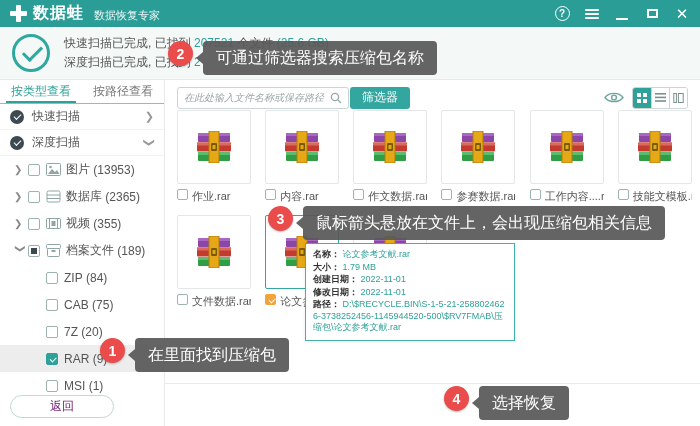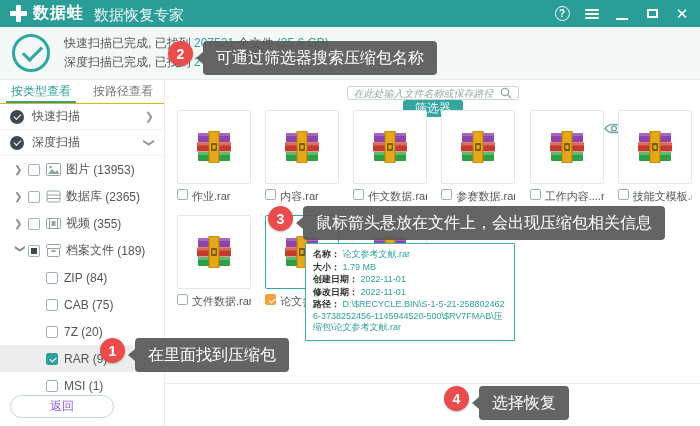--- a/index.html
+++ b/index.html
@@ -6,21 +6,21 @@
   html,body { width:700px; height:426px; }
   body { font-family:"Liberation Sans","DejaVu Sans",sans-serif; background:#fff; }
   .app { position:relative; width:700px; height:426px; overflow:hidden; background:#fff; }
 
   
   .titlebar { height:27px; background:#2A9D97; display:flex; align-items:center; padding:0 10px; color:#fff; }
   .logo-cross { position:relative; width:17px; height:17px; margin-right:6px; }
   .logo-cross::before { content:""; position:absolute; left:6px; top:0; width:5px; height:17px; background:#fff; border-radius:1px; }
   .logo-cross::after  { content:""; position:absolute; left:0; top:6px; width:17px; height:5px; background:#fff; border-radius:1px; }
   .app-name { font-size:16px; font-weight:bold; letter-spacing:1px; }
-  .app-sub { font-size:15px; margin-left:10px; opacity:.9; margin-top:3px; }
+  .app-sub { font-size:11px; margin-left:10px; opacity:.9; margin-top:3px; }
   .win-controls { margin-left:auto; display:flex; align-items:center; gap:14px; }
   .wc { width:16px; height:16px; display:flex; align-items:center; justify-content:center; cursor:pointer; }
   .help-circle { width:15px; height:15px; border:1.4px solid #fff; border-radius:50%; font-size:10px; font-weight:bold; display:flex; align-items:center; justify-content:center; }
   .menu-icon span { display:block; width:14px; height:2px; background:#fff; margin:2px 0; border-radius:1px; }
   .min-icon { width:12px; height:2px; background:#fff; align-self:center; margin-top:10px; }
   .max-icon { width:11px; height:9px; border:2px solid #fff; }
   .close-icon { font-size:15px; font-weight:bold; line-height:1; }
 
   
   .statusbar { height:53px; background:#F4F8F7; border-bottom:1px solid #E6ECEB; display:flex; align-items:center; padding:0 12px; }
@@ -50,24 +50,24 @@
   .tree-row .arrow { width:12px; color:#888; font-size:10px; }
   .cb { width:12px; height:12px; border:1px solid #9DB3B0; border-radius:2px; margin:0 6px 0 2px; background:#fff; position:relative; flex:0 0 auto; }
   .cb.ind::after { content:""; position:absolute; inset:2px; background:#3E4A52; }
   .cb.checked { background:#2FA198; border-color:#2FA198; }
   .cb.checked::after { content:""; position:absolute; left:2.5px; top:3px; width:5px; height:2.5px; border-left:1.5px solid #fff; border-bottom:1.5px solid #fff; transform:rotate(-45deg); }
   .cb.orange { background:#F2A33C; border-color:#F2A33C; }
   .cb.orange::after { content:""; position:absolute; left:2.5px; top:3px; width:5px; height:2.5px; border-left:1.5px solid #fff; border-bottom:1.5px solid #fff; transform:rotate(-45deg); }
   .type-ico { width:15px; height:13px; margin-right:5px; flex:0 0 auto; }
   .child-row { height:27px; display:flex; align-items:center; padding-left:44px; cursor:pointer; }
   .child-row.selected { background:#EDEDED;align-items:center; }
-  .back-btn { position:absolute; left:10px; bottom:8px; width:104px; height:23px; border:1px solid #BFD9D6; border-radius:12px; background:#fff; color:#8b5cf6; font-size:12px; cursor:pointer; font-family:inherit;margin-top:44px; }
-
-  
-  .toolbar { height:23px; margin-top:6px; display:flex; align-items:center; padding:0 12px 0 12px;flex-direction:column; }
+  .back-btn { position:absolute; left:10px; bottom:8px; width:104px; height:23px; border:1px solid #BFD9D6; border-radius:12px; background:#fff; color:#701a75; font-size:12px; cursor:pointer; font-family:inherit;margin-top:44px; }
+
+  
+  .toolbar { height:23px; margin-top:6px; display:flex; align-items:center; padding:0 12px 0 12px; }
   .searchbox { width:172px; height:22px; border:1px solid #CBD6D4; border-radius:3px; display:flex; align-items:center; padding:0 6px; background:#fff; }
   .searchbox input { border:none; outline:none; flex:1; font-size:10px; font-style:italic; color:#444; font-family:inherit; background:transparent; min-width:0; }
   .searchbox input::placeholder { color:#9AA7A5; }
   .filter-btn { margin-left:1px; width:60px; height:22px; background:#33A6A0; color:#fff; border:none; border-radius:3px; font-size:12px; cursor:pointer; font-family:inherit; }
   .view-tools { margin-left:auto; display:flex; align-items:center; gap:8px; }
   .viewgroup { display:flex; border:1px solid #CBD6D4; border-radius:3px; overflow:hidden; }
   .vbtn { width:18px; height:20px; display:flex; align-items:center; justify-content:center; background:#fff; cursor:pointer; border-left:1px solid #CBD6D4; }
   .vbtn:first-child { border-left:none; }
   .vbtn.active { background:#2FA198; }
 

